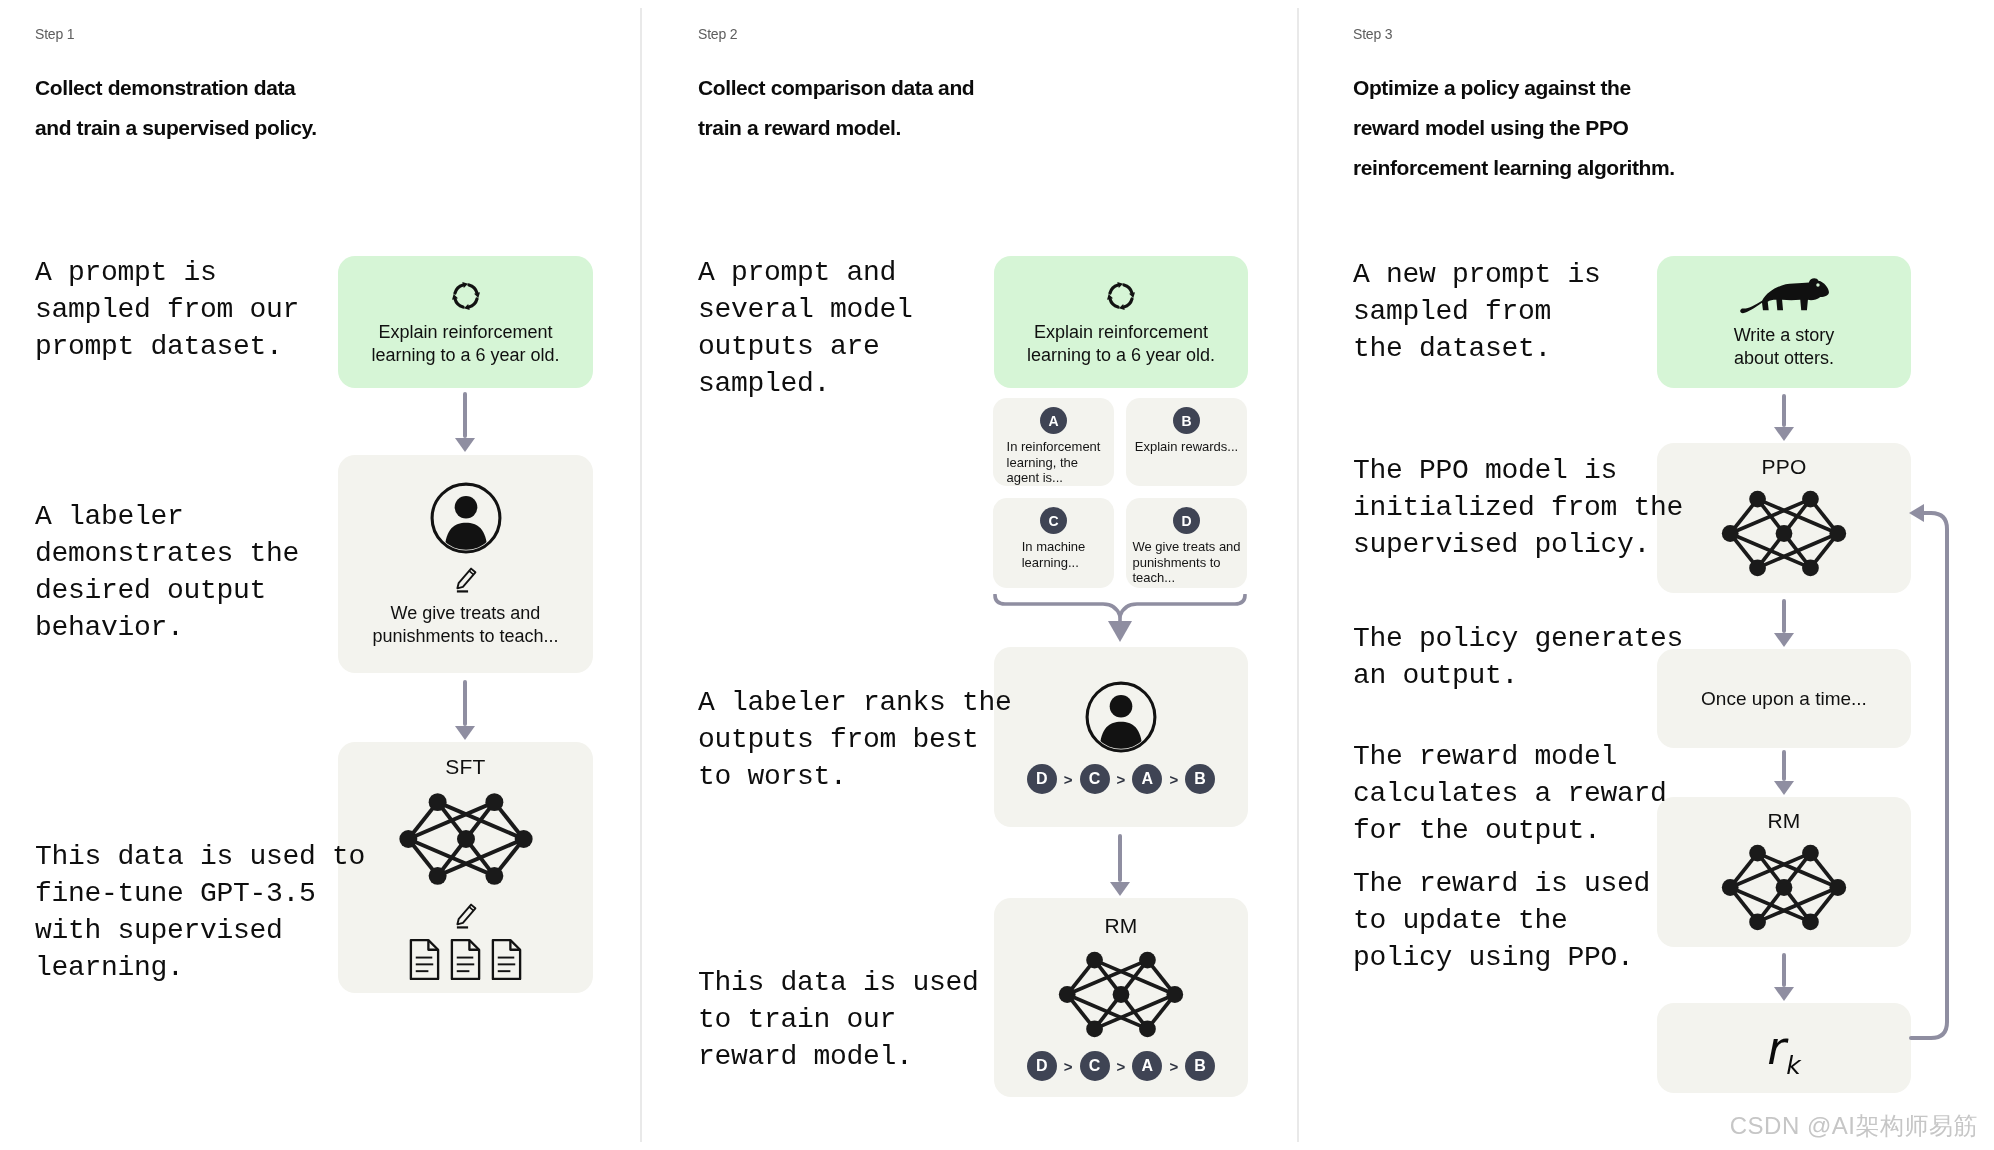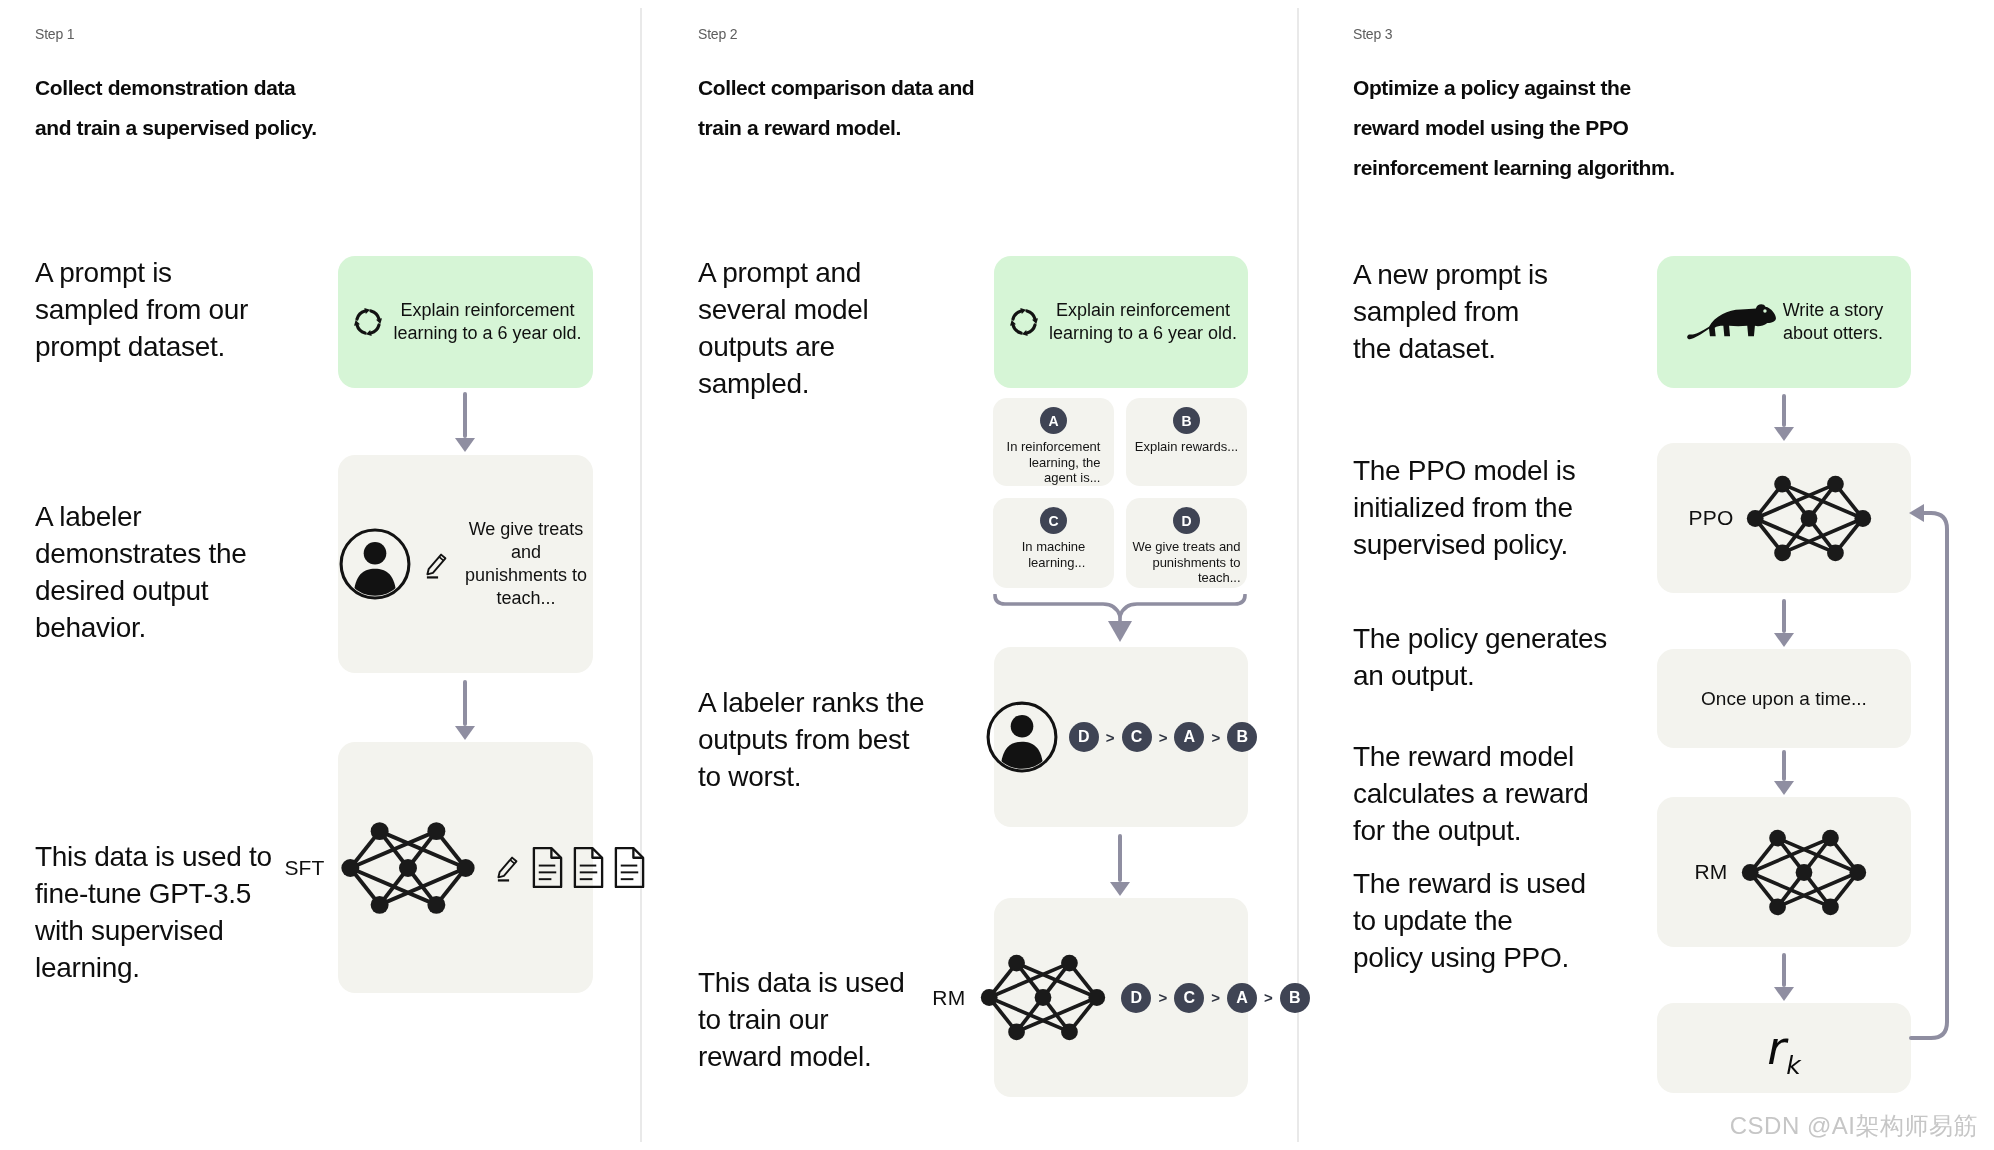--- a/index.html
+++ b/index.html
@@ -4,42 +4,42 @@
 <style>
   html,body{margin:0;padding:0;background:#fff;}
   #canvas{
     position:relative;width:1994px;height:1150px;background:#ffffff;
     font-family:"Liberation Sans",sans-serif;color:#0e0e0e;overflow:hidden;
   }
   .divider{position:absolute;top:8px;bottom:8px;width:2px;background:#e9e9e9;}
   .step-label{position:absolute;font-size:14px;color:#5d5d5d;letter-spacing:-0.2px;}
   .title{position:absolute;font-size:21px;line-height:40px;font-weight:700;color:#0b0b0b;
          white-space:pre-line;letter-spacing:-0.4px;}
-  .para{position:absolute;font-size:28px;line-height:37px;color:#0e0e0e;white-space:pre-line;letter-spacing:-0.3px;}
-  .box{position:absolute;border-radius:17px;display:flex;
+  .para{position:absolute;font-size:28px;line-height:37px;color:#0e0e0e;white-space:pre-line;letter-spacing:-0.3px;font-family:Liberation Mono, monospace;}
+  .box{position:absolute;border-radius:17px;display:flex;flex-direction:column;
        align-items:center;justify-content:center;}
   .green{background:var(--green,#d6f5d6);}
   .gray{background:var(--graybox,#f3f3ee);}
   .boxtext{font-size:18px;line-height:23px;text-align:center;white-space:pre-line;color:#101010;}
   .modellabel{font-size:21px;color:#101010;letter-spacing:0.2px;}
   .gap6{gap:6px;} .gap8{gap:8px;} .gap10{gap:10px;}
   .islot{display:flex;align-items:center;justify-content:center;line-height:0;}
   .docrow{display:flex;gap:6px;line-height:0;}
   .varrow{position:absolute;width:4px;background:var(--arrow,#8f8ea1);border-radius:2px;}
   .varrow::after{content:"";position:absolute;top:100%;left:-8px;width:0;height:0;
     border:10px solid transparent;border-bottom:0;border-top:14px solid var(--arrow,#8f8ea1);}
   .svgabs{position:absolute;}
   .cellgrid{position:absolute;left:993px;top:398px;width:254px;height:190px;}
   .cell{position:absolute;background:var(--graybox,#f3f3ee);border-radius:14px;
         display:flex;flex-direction:column;align-items:center;padding-top:9px;gap:5px;box-sizing:border-box;}
   .cellA{left:0;top:0;width:121px;height:88px;}
   .cellB{left:133px;top:0;width:121px;height:88px;}
   .cellC{left:0;top:100px;width:121px;height:90px;}
   .cellD{left:133px;top:100px;width:121px;height:90px;}
-  .celltext{font-size:13px;line-height:15.5px;text-align:right;white-space:pre-line;color:#151515;}
+  .celltext{font-size:13px;line-height:15.5px;text-align:left;white-space:pre-line;color:#151515;}
   .badge{width:30px;height:30px;border-radius:50%;background:var(--badge,#3f4454);color:#fff;
          font-weight:bold;font-size:16px;display:flex;align-items:center;justify-content:center;flex:0 0 auto;}
   .cell .badge{width:27px;height:27px;font-size:14px;}
   .rankrow{display:flex;align-items:center;gap:7px;}
   .ranksep{color:#2e3340;font-weight:bold;font-size:15px;}
   .rk{display:flex;align-items:baseline;}
   .rk i{font-family:"DejaVu Sans",sans-serif;font-style:italic;font-size:46px;color:#0b0b0b;}
   .rk sub{font-family:"DejaVu Sans",sans-serif;font-style:italic;font-size:25px;color:#0b0b0b;
           transform:translateY(10px);display:inline-block;}
   .watermark{position:absolute;right:16px;top:1110px;font-size:24px;color:#c6c6c6;

